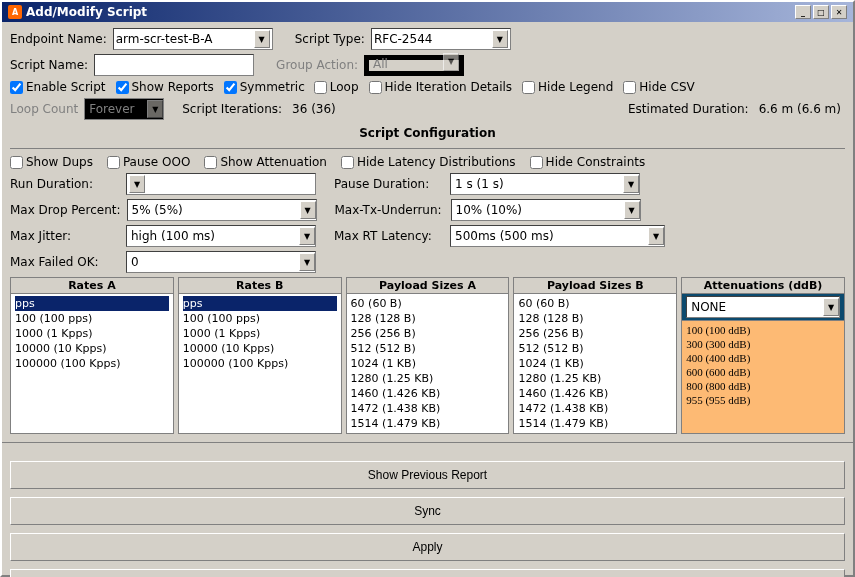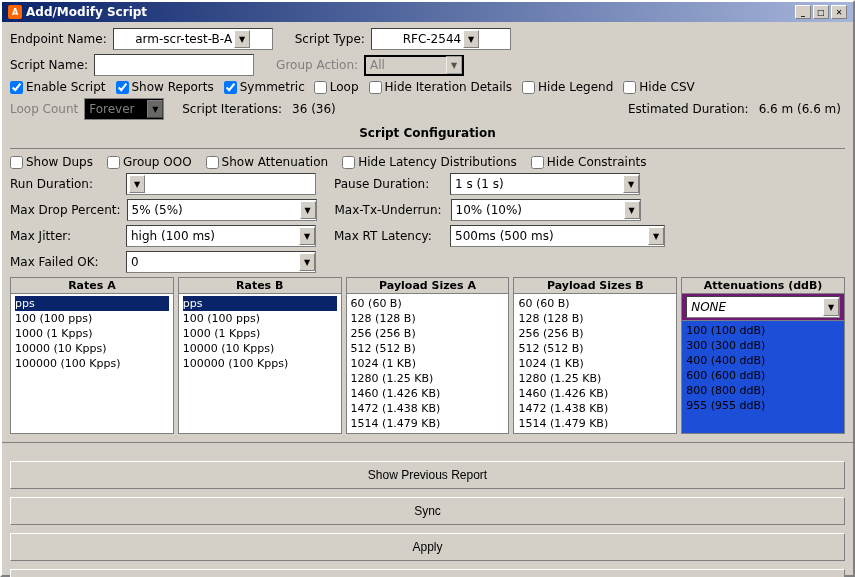--- a/index.html
+++ b/index.html
@@ -112,21 +112,20 @@
       width: 16px;
       height: 18px;
       display: flex;
       align-items: center;
       justify-content: center;
       font-size: 8px;
       margin-left: 2px;
     }
     .dropdown-wide {
       min-width: 120px;
-      justify-content: center;
     }
     .checkbox-label {
       display: flex;
       align-items: center;
       gap: 3px;
       white-space: nowrap;
     }
     input[type="checkbox"] {
       width: 13px;
       height: 13px;
@@ -200,32 +199,32 @@
     .attenuations-box-title {
       text-align: center;
       font-size: 11px;
       font-weight: bold;
       border-bottom: 1px solid #808080;
       padding: 1px;
       background: #d4d0c8;
     }
     .attenuations-top {
       padding: 2px 4px;
-      background: #701a75;
+      background: #0c4a6e;
       display: flex;
       align-items: flex-end;
       border-bottom: 1px solid #808080;
-      font-style: italic;
     }
     .attenuations-list {
       flex: 1;
-      background: #1d4ed8;
+      background: #fdba74;
       padding: 2px 4px;
       font-size: 11px;
       overflow-y: auto;
+      font-family: Liberation Serif, serif;
     }
     .attenuations-list div {
       padding: 1px 0;
     }
     .bottom-buttons {
       display: flex;
       justify-content: center;
       gap: 8px;
       padding: 18px 8px 6px;
       border-top: 1px solid #808080;
@@ -241,24 +240,24 @@
       min-width: 80px;
       font-size: 12px;
       cursor: pointer;
       padding: 0 12px;
     }
     .disabled-label {
       color: #808080;
     }
     .group-action-dropdown {
       background: #d4d0c8;
-      border: 2px solid #000000;
+      border: 5px solid #000000;
       height: 21px;
       display: flex;
-      align-items: center;
+      align-items: flex-end;
       min-width: 100px;
     }
     .group-action-dropdown span {
       padding: 0 4px;
       flex: 1;
       color: #808080;
     }
     .loop-count-dropdown {
       background: #000000;
       border: 1px solid #808080;
@@ -361,21 +360,21 @@
     <div class="section-header">Script Configuration</div>
     <hr class="divider">
 
     <div class="row">
       <label class="checkbox-label">
         <input type="checkbox" style="">
         <span>Show Dups</span>
       </label>
       <label class="checkbox-label" style="margin-left:8px;">
         <input type="checkbox" style="">
-        <span>Group OOO</span>
+        <span>Pause OOO</span>
       </label>
       <label class="checkbox-label" style="margin-left:8px;">
         <input type="checkbox" style="">
         <span>Show Attenuation</span>
       </label>
       <label class="checkbox-label" style="margin-left:8px;">
         <input type="checkbox" style="">
         <span>Hide Latency Distributions</span>
       </label>
       <label class="checkbox-label" style="margin-left:8px;">

